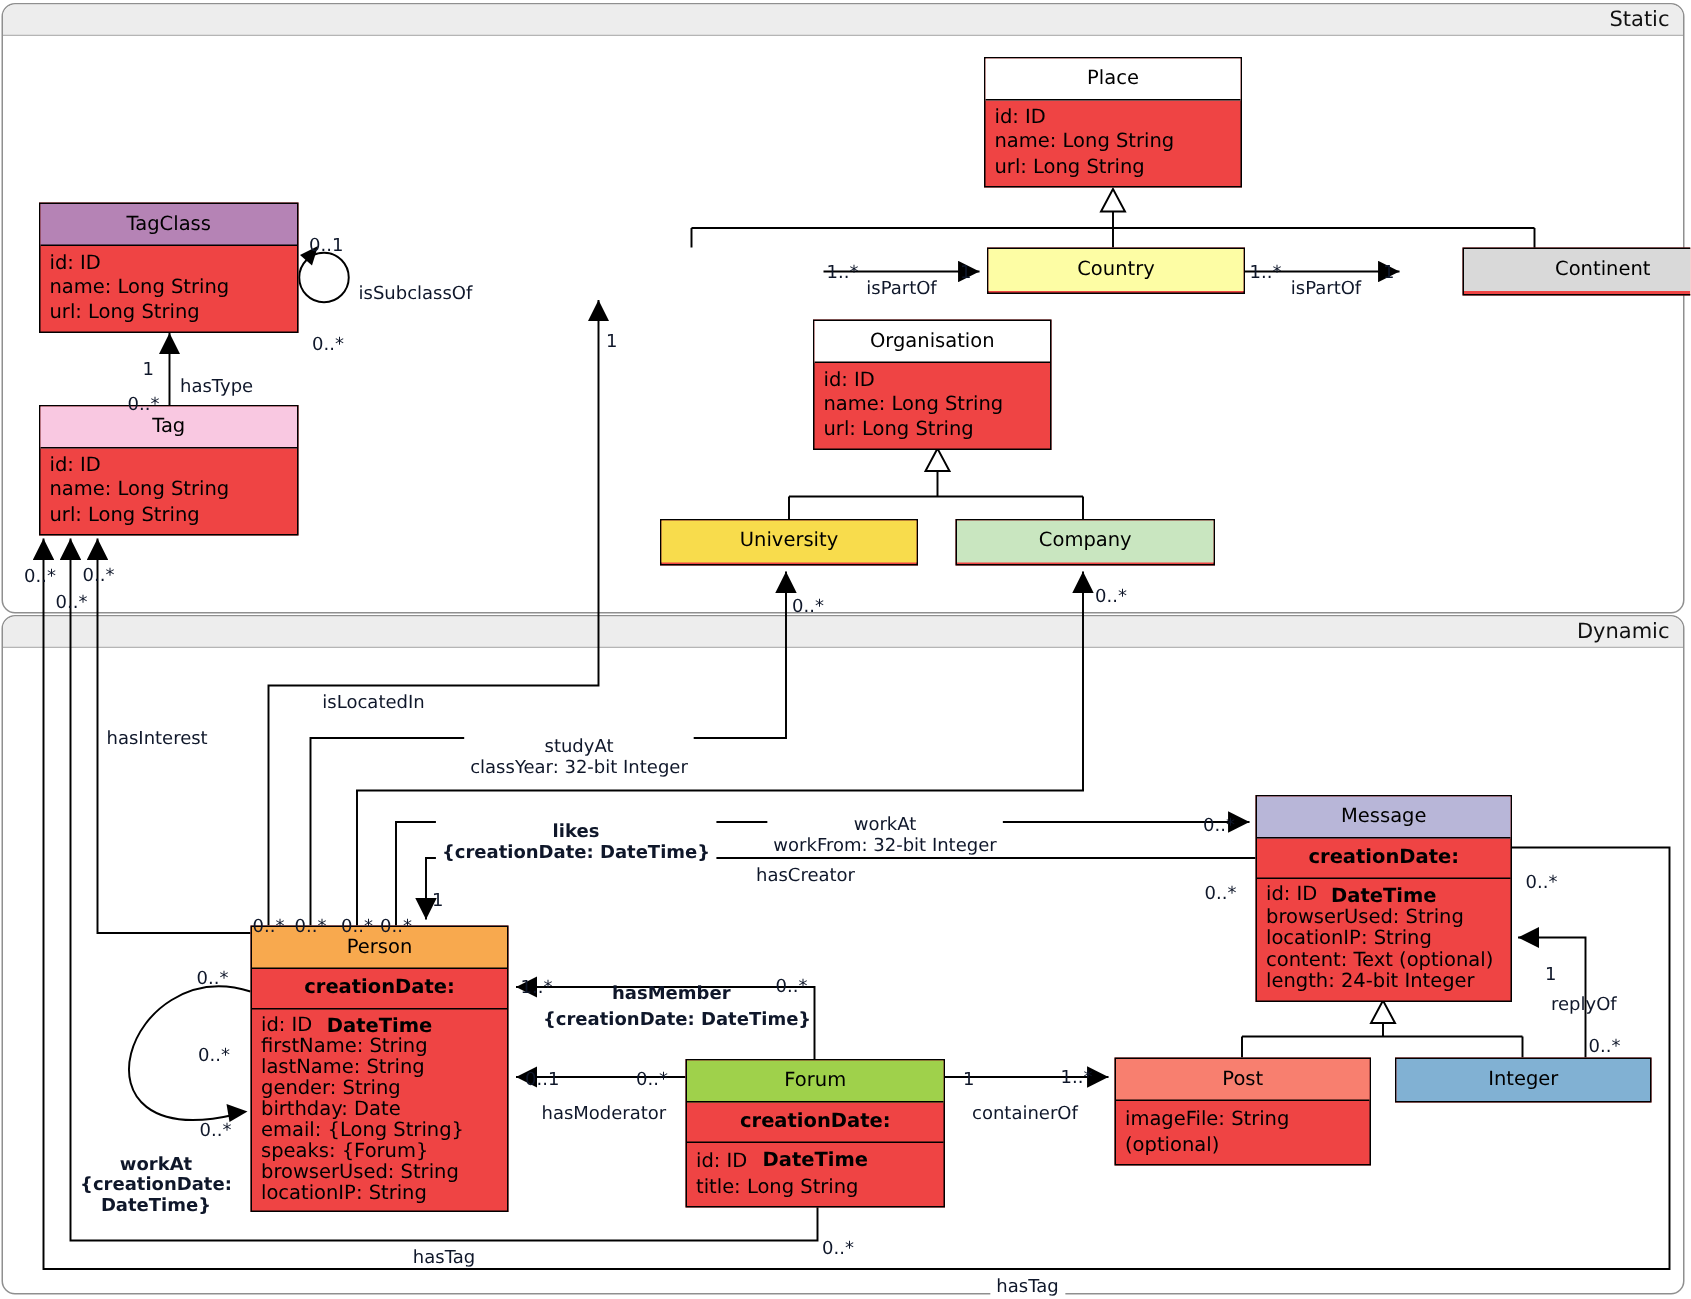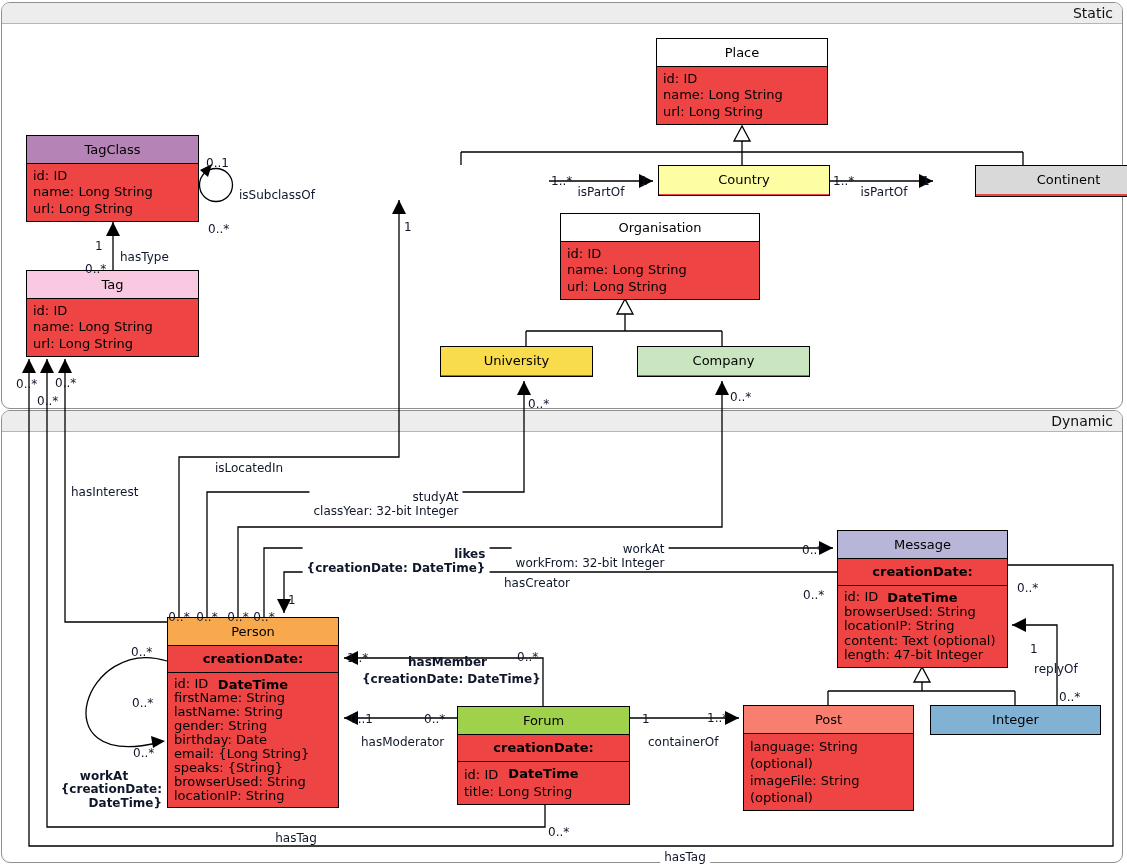--- a/index.html
+++ b/index.html
@@ -19,21 +19,21 @@
   .uml.plain .hdr{border-bottom:none;height:28px;line-height:28px;}
   .uml .cre{height:26px;line-height:26px;text-align:center;font-weight:bold;
             border-bottom:1.4px solid #000;font-size:13px;}
   .uml .attrs{text-align:left;padding:4px 6px;}
   .lh16 div{line-height:16.4px;}
   .lh14 div{line-height:14px;}
   .lh145 div{line-height:14.5px;}
   .lh17 div{line-height:17px;}
   .lbl{position:absolute;font-size:12px;line-height:13px;white-space:nowrap;color:#0f172a;z-index:4;margin-top:12px;}
   .bg{background:#fff;padding:0 4px;}
-  .ctr{transform:translateX(-50%);text-align:right;}
+  .ctr{transform:translateX(-50%);text-align:center;}
   .b{font-weight:bold;}
   .blk{line-height:14px;}
   .wrapblk{white-space:normal;width:116px;line-height:13.5px;}
 </style>
 </head>
 <body>
 
 <div class="canvas">
 
   <div class="section sec-static">
@@ -126,78 +126,77 @@
 
 
   <div class="uml plain" style="left:658px;top:165px;width:172px;height:31px">
     <div class="hdr" style="background-color: rgb(253, 253, 164);">Country</div>
   </div>
 
   <div class="uml plain" style="left:975px;top:165px;width:187px;height:32px">
     <div class="hdr" style="background-color: rgb(217, 217, 217);">Continent</div>
   </div>
 
-  <div class="uml" style="left:560px;top:213px;width:200px">
+  <div class="uml" style="left:542px;top:213px;width:159px">
     <div class="hdr" style="background-color: rgb(255, 255, 255);">Organisation</div>
     <div class="attrs lh16">
       <div>id: ID</div>
       <div>name: Long String</div>
       <div>url: Long String</div>
     </div>
   </div>
 
-  <div class="uml plain" style="left:440px;top:346px;width:153px;height:31px">
+  <div class="uml plain" style="left:440px;top:346px;width:172px;height:31px">
     <div class="hdr" style="background-color: rgb(248, 220, 76);">University</div>
   </div>
 
   <div class="uml plain" style="left:637px;top:346px;width:173px;height:31px">
     <div class="hdr" style="background-color: rgb(201, 230, 192);">Company</div>
   </div>
 
   <div class="uml" style="left:167px;top:617px;width:172px">
     <div class="hdr" style="background-color: rgb(248, 169, 78);">Person</div>
     <div class="cre">creationDate: DateTime</div>
     <div class="attrs lh14">
       <div>id: ID</div>
       <div>firstName: String</div>
       <div>lastName: String</div>
       <div>gender: String</div>
       <div>birthday: Date</div>
       <div>email: {Long String}</div>
-      <div>speaks: {String}</div>
+      <div>speaks: {Forum}</div>
       <div>browserUsed: String</div>
       <div>locationIP: String</div>
     </div>
   </div>
 
   <div class="uml" style="left:837px;top:530px;width:171px">
     <div class="hdr" style="background-color: rgb(184, 182, 216);">Message</div>
     <div class="cre">creationDate: DateTime</div>
     <div class="attrs lh145">
       <div>id: ID</div>
       <div>browserUsed: String</div>
       <div>locationIP: String</div>
       <div>content: Text (optional)</div>
-      <div>length: 47-bit Integer</div>
+      <div>length: 24-bit Integer</div>
     </div>
   </div>
 
   <div class="uml" style="left:457px;top:706px;width:173px">
     <div class="hdr" style="background-color: rgb(159, 209, 75);">Forum</div>
     <div class="cre">creationDate: DateTime</div>
     <div class="attrs lh17">
       <div>id: ID</div>
       <div>title: Long String</div>
     </div>
   </div>
 
   <div class="uml" style="left:743px;top:705px;width:171px">
     <div class="hdr" style="background-color: rgb(248, 127, 111);">Post</div>
     <div class="attrs lh17">
-      <div>language: String (optional)</div>
       <div>imageFile: String (optional)</div>
     </div>
   </div>
 
   <div class="uml plain" style="left:930px;top:705px;width:171px;height:30px">
     <div class="hdr" style="background-color: rgb(129, 177, 211);">Integer</div>
   </div>
 
   <div class="lbl" style="left:206px;top:145px">0..1</div>
   <div class="lbl" style="left:239px;top:177px">isSubclassOf</div>
@@ -223,21 +222,21 @@
   <div class="lbl bg ctr blk" style="left:386px;top:478px">
     <div>studyAt</div>
     <div>classYear: 32-bit Integer</div>
   </div>
 
   <div class="lbl bg ctr blk" style="left:590px;top:530px">
     <div>workAt</div>
     <div>workFrom: 32-bit Integer</div>
   </div>
 
-  <div class="lbl bg ctr blk b" style="left:396px;top:535px">
+  <div class="lbl bg ctr blk b" style="left:384px;top:535px">
     <div>likes</div>
     <div>{creationDate: DateTime}</div>
   </div>
 
   <div class="lbl bg ctr" style="left:537px;top:565px">hasCreator</div>
   <div class="lbl" style="left:288px;top:582px">1</div>
   <div class="lbl" style="left:803px;top:577px">0..*</div>
   <div class="lbl" style="left:802px;top:532px">0..*</div>
 
   <div class="lbl ctr" style="left:179px;top:599px">0..*</div>

